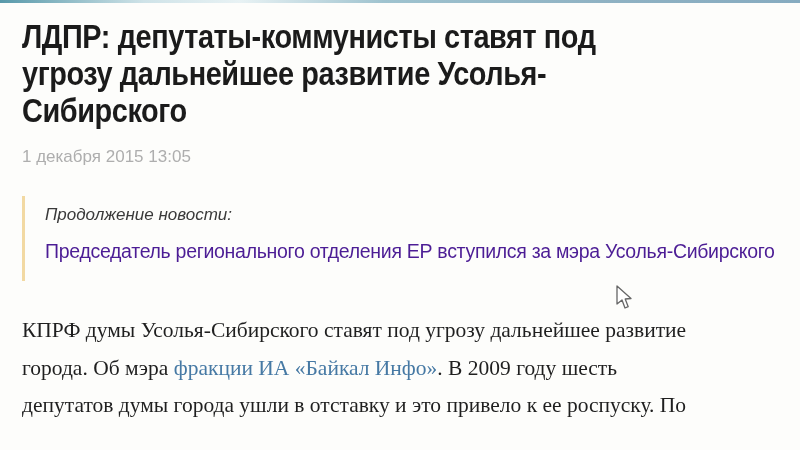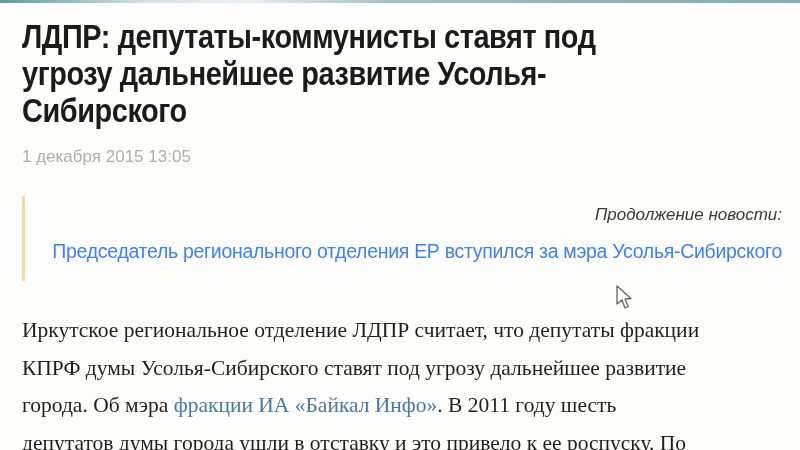--- a/index.html
+++ b/index.html
@@ -35,33 +35,32 @@
     color: #aeaeae;
     white-space: nowrap;
     text-align: right;
   }
   .quote {
     position: absolute;
     left: 22px; top: 196px;
     width: 760px; height: 85px;
     border-left: 3px solid #f2d9a2;
     padding-left: 20px;
-    text-align: right;
   }
   .quote-label {
     margin-top: 9px;
     font-style: italic;
     font-size: 17px;
     color: #3a3a3a;
     white-space: nowrap;
   }
   .quote-text {
     margin-top: 15px;
     font-size: 19.5px;
-    color: #3b82f6;
+    color: #4c1d95;
     letter-spacing: -0.3px;
     white-space: nowrap;
     text-decoration: none;
     display: block;
     cursor: pointer;
   }
   .body-text {
     position: absolute;
     left: 22px; top: 312px;
     width: 770px;
@@ -95,21 +94,20 @@
 </h1>
 
 <div class="date">1 декабря 2015 13:05</div>
 
 <blockquote class="quote">
   <div class="quote-label">Продолжение новости:</div>
   <a class="quote-text">Председатель регионального отделения ЕР вступился за мэра Усолья-Сибирского</a>
 </blockquote>
 
 <div class="body-text">
-  <div class="body-line">Иркутское региональное отделение ЛДПР считает, что депутаты фракции</div>
   <div class="body-line">КПРФ думы Усолья-Сибирского ставят под угрозу дальнейшее развитие</div>
-  <div class="body-line"><span>города. Об мэра </span><a class="body-link">фракции ИА «Байкал Инфо»</a><span>. В 2011 году шесть</span></div>
+  <div class="body-line"><span>города. Об мэра </span><a class="body-link">фракции ИА «Байкал Инфо»</a><span>. В 2009 году шесть</span></div>
   <div class="body-line">депутатов думы города ушли в отставку и это привело к ее роспуску. По</div>
 </div>
 
 <svg class="cursor" viewBox="0 0 22 26">
   <path d="M5 1 L5 19 L10 15 L13 23 L16.2 21.7 L13.2 14 L19 13.5 Z" fill="#ffffff" stroke="#666666" stroke-width="1.3" stroke-linejoin="round"></path>
 </svg>
 
 </body></html>

